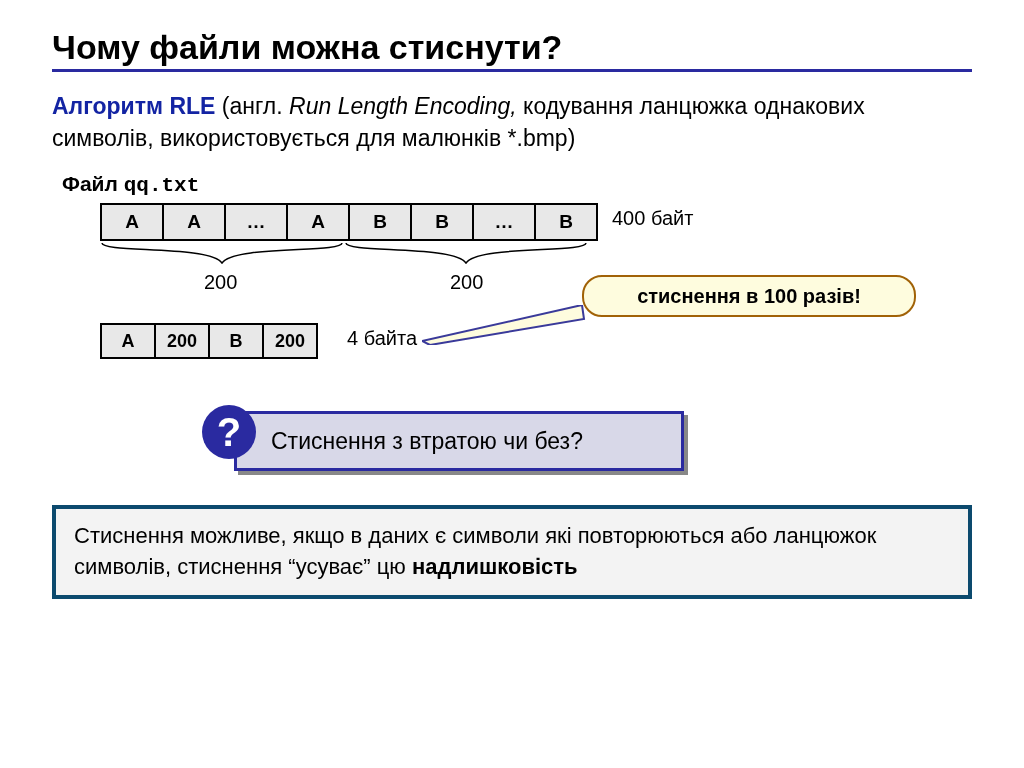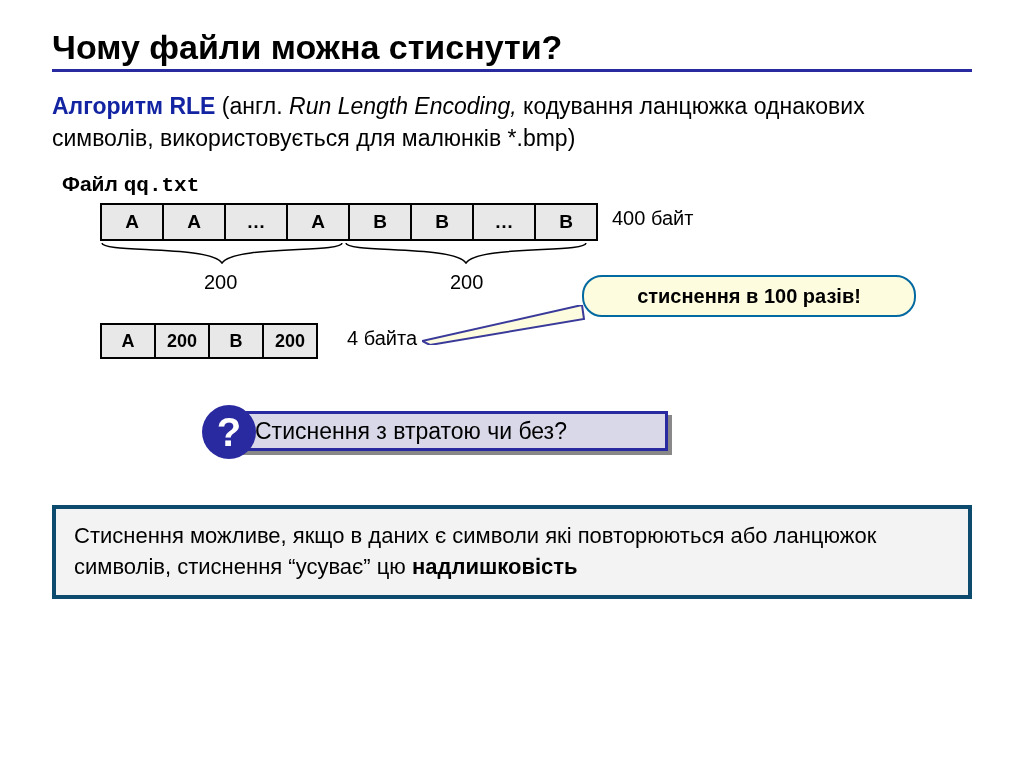--- a/index.html
+++ b/index.html
@@ -103,45 +103,45 @@
     top: 4px;
     font-size: 20px;
   }
   .callout {
     position: absolute;
     left: 530px;
     top: -48px;
     width: 330px;
     height: 38px;
     background: #fefcde;
-    border: 2px solid #0369a1;
+    border: 2px solid #a16207;
     border-radius: 20px;
     font-size: 20px;
     font-weight: bold;
     display: flex;
     align-items: center;
     justify-content: center;
   }
   .callout-tail {
     position: absolute;
     left: 370px;
     top: -18px;
     pointer-events: none;
   }
   .question-row {
     position: relative;
     margin: 28px 0 0 150px;
     height: 56px;
   }
   .question-box {
     position: absolute;
-    left: 16px;
+    left: 32px;
     top: 0;
     width: 450px;
-    height: 40px;
+    height: 60px;
     border: 3px solid #2a2aa0;
     background: #d8d8e8;
     box-shadow: 4px 4px 0 #888;
     display: flex;
     align-items: center;
     padding-left: 34px;
     font-size: 23px;
     box-sizing: border-box;
   }
   .question-badge {

